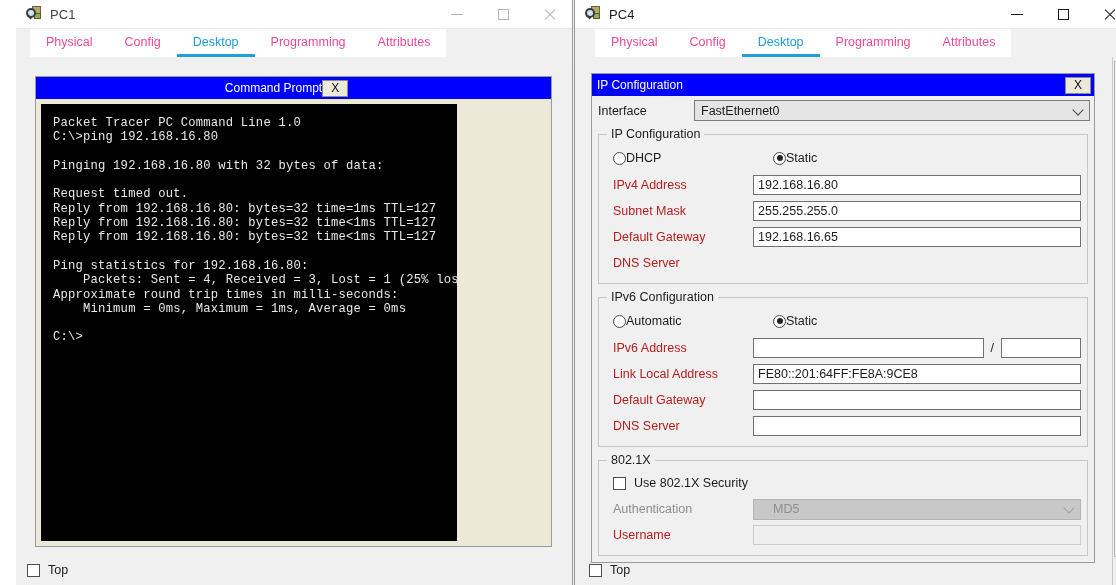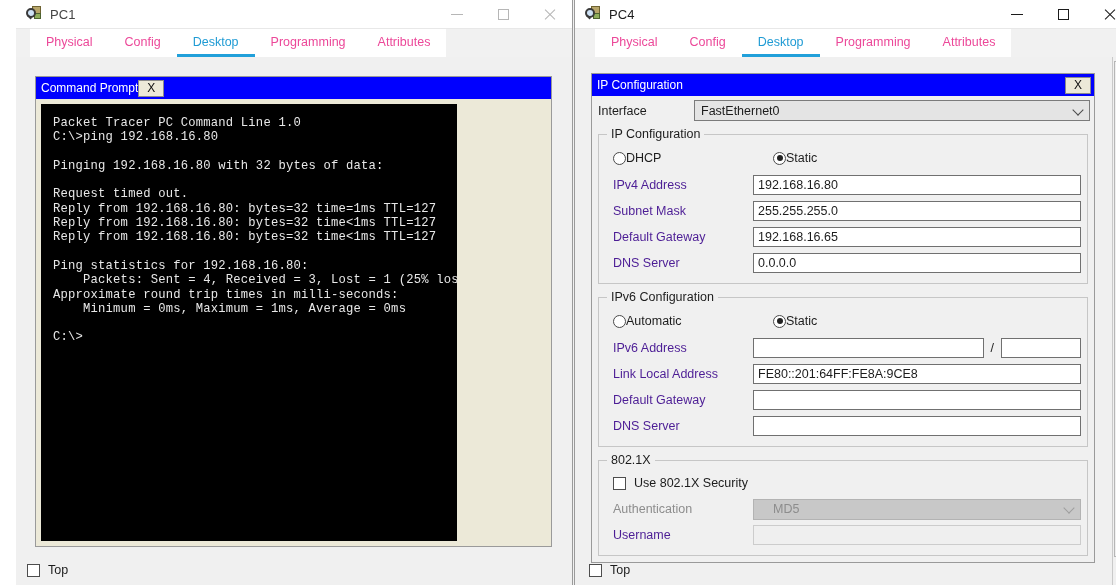--- a/index.html
+++ b/index.html
@@ -140,21 +140,21 @@
     left: 19px; top: 19px;
     width: 517px; height: 471px;
     background: #ece9d8;
     border: 1px solid #9a9a9a;
   }
   .cmd-title {
     height: 22px;
     background: #0000ff;
     display: flex;
     align-items: center;
-    justify-content: flex-start;
+    justify-content: center;
     padding-left: 5px; padding-right: 19px;
   }
   .cmd-title-text {
     color: #ffffff;
     font-size: 12px;
   }
   .cmd-x {
     width: 26px; height: 17px;
     background: #ece9d8;
     border: 1px solid #8a8a8a;
@@ -293,21 +293,21 @@
     background: #222222;
   }
   .radio-label { font-size: 12.5px; color: #1c1c1c; }
 
   .field-row {
     display: flex;
     align-items: center;
     height: 26px;
     padding-left: 8px;
   }
-  .field-label { width: 140px; font-size: 12.5px; color: #4c1d95; flex: 0 0 auto; }
+  .field-label { width: 140px; font-size: 12.5px; color: #b91c1c; flex: 0 0 auto; }
   .field-label.dim { color: #8d8d8d; }
   .txt {
     height: 20px;
     background: #ffffff;
     border: 1px solid #707070;
     font-size: 12.5px;
     color: #1c1c1c;
     padding: 0 4px;
     display: flex;
     align-items: center;
@@ -508,21 +508,20 @@
           <div class="field-row">
             <span class="field-label">Subnet Mask</span>
             <span class="txt">255.255.255.0</span>
           </div>
           <div class="field-row">
             <span class="field-label">Default Gateway</span>
             <span class="txt">192.168.16.65</span>
           </div>
           <div class="field-row">
             <span class="field-label">DNS Server</span>
-            <span class="txt">0.0.0.0</span>
           </div>
         </fieldset>
 
         <fieldset class="group">
           <legend>IPv6 Configuration</legend>
 
           <div class="radio-row">
             <span class="radio-item" style="width:160px">
               <span class="radio"></span>
               <span class="radio-label">Automatic</span>

